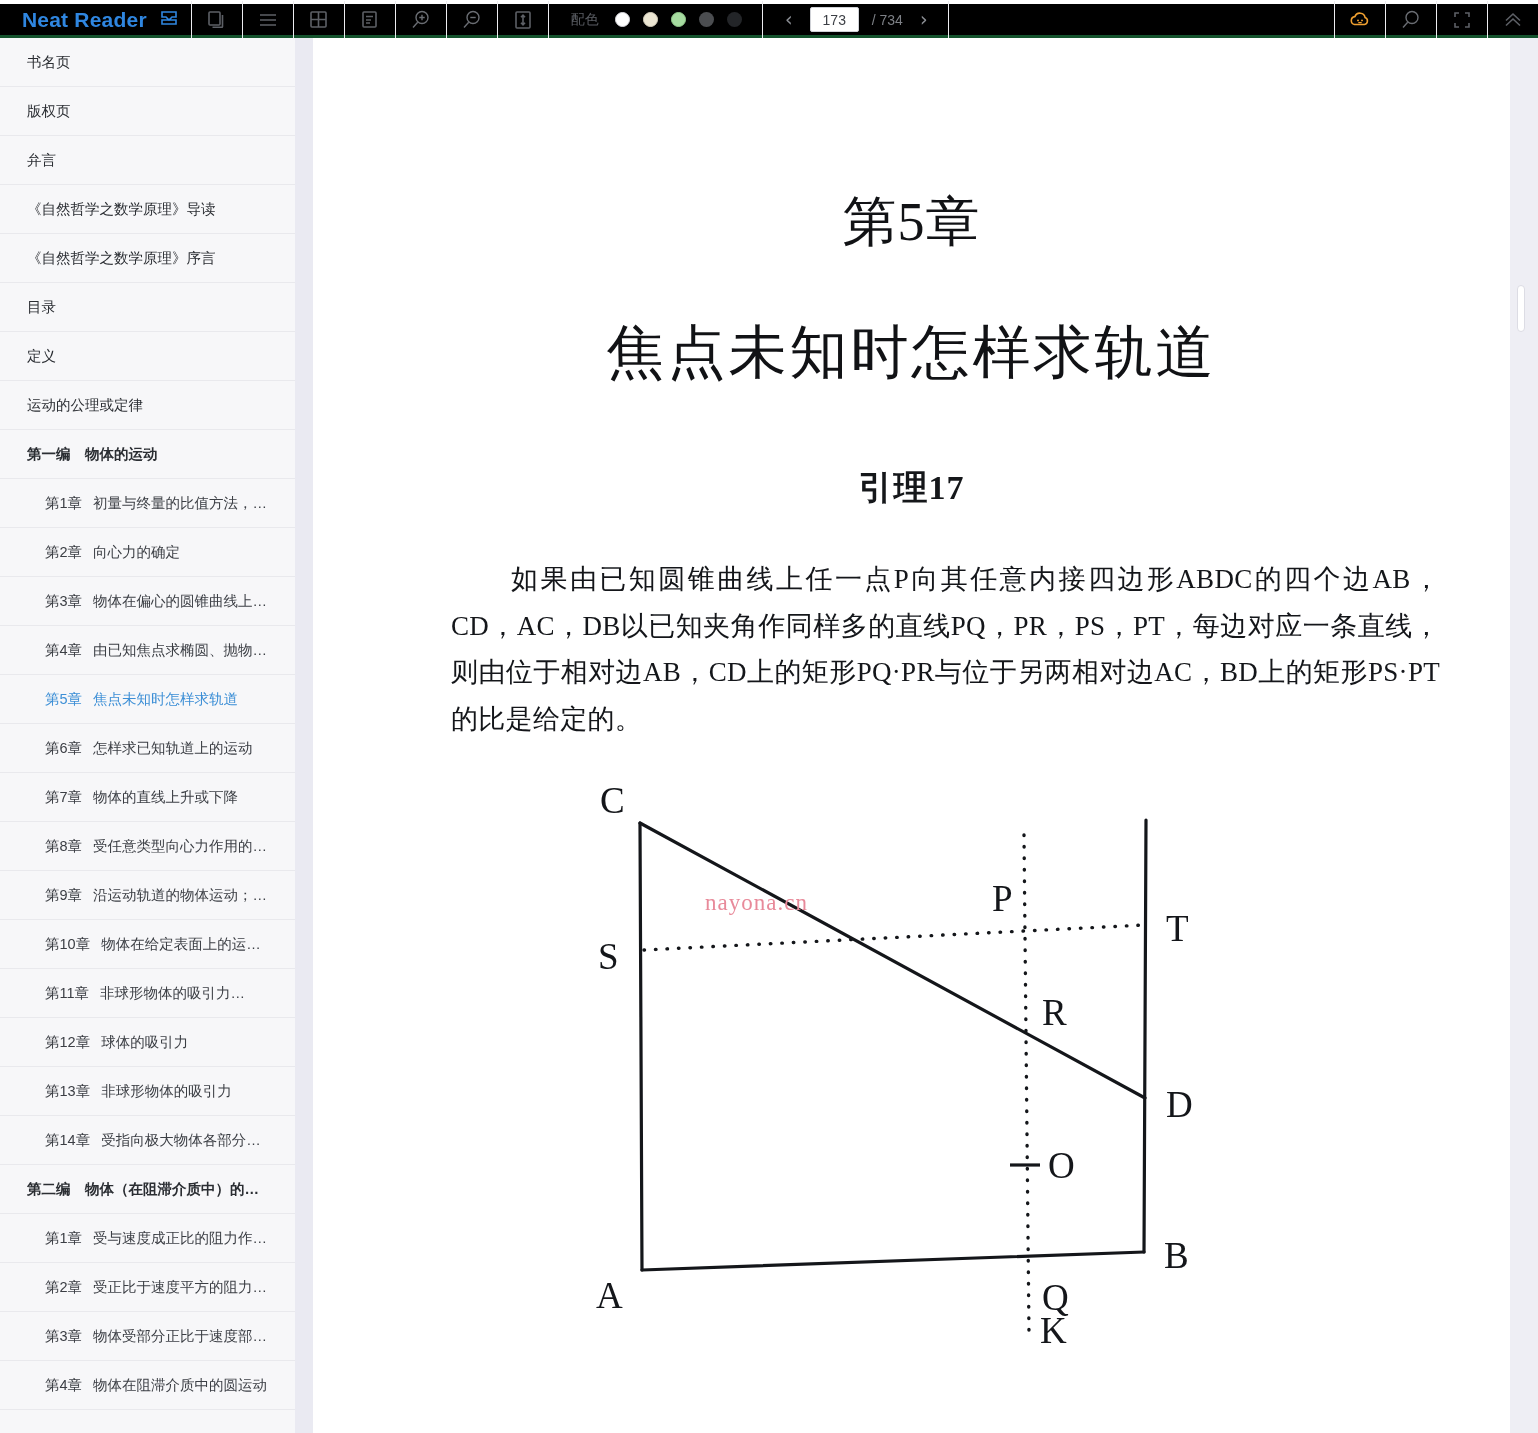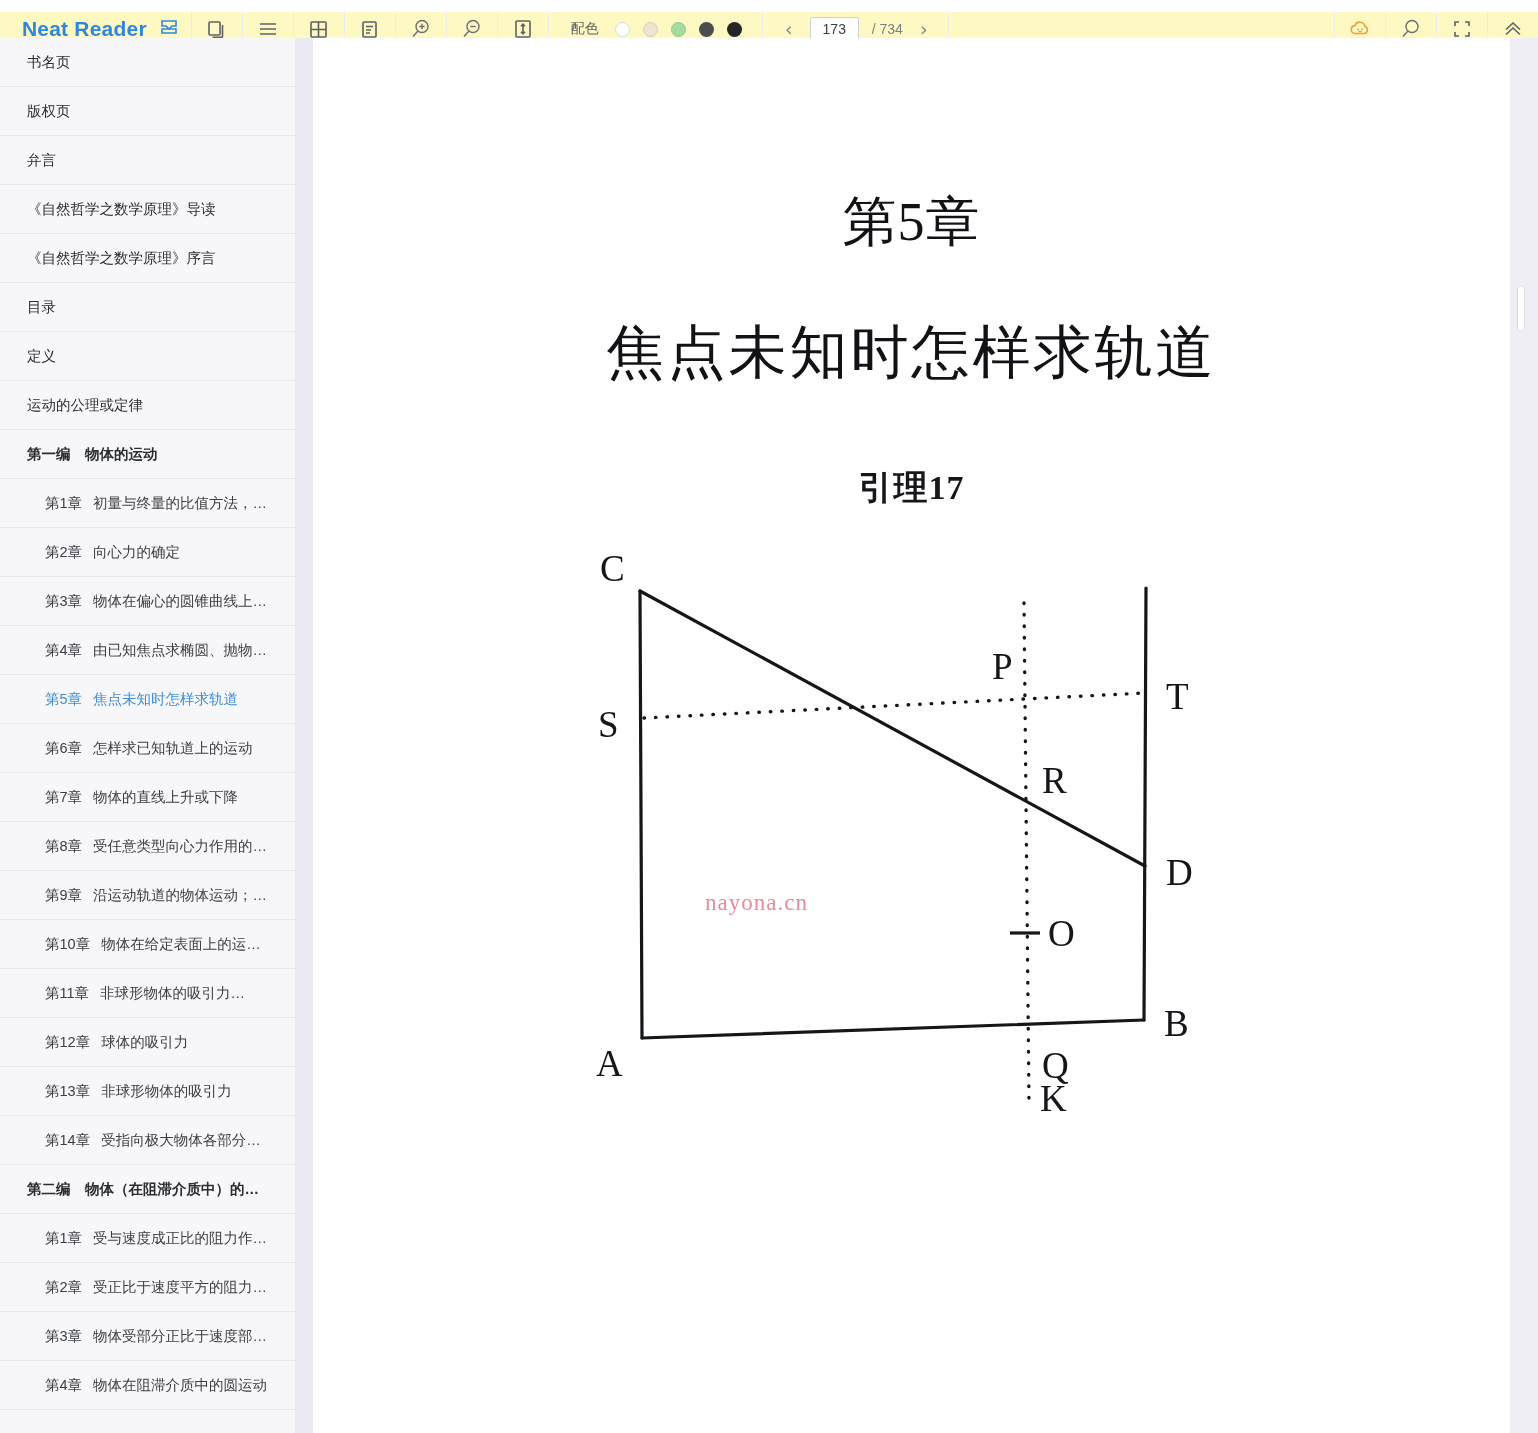--- a/index.html
+++ b/index.html
@@ -7,24 +7,24 @@
     margin: 0; padding: 0;
     width: 1538px; height: 1433px;
     overflow: hidden;
     background: #ffffff;
     font-family: "Liberation Sans", "DejaVu Sans", sans-serif;
   }
 
   
   .toolbar {
     position: absolute;
-    left: 0; top: 12px;
+    left: 0; top: 4px;
     width: 1538px; height: 37px;
-    background: #fef9c3;
-    border-bottom: 3px solid #14532d;
+    background: #000000;
+    border-bottom: 6px solid #14532d;
     display: flex;
     align-items: center;
   }
   .tb-brand {
     display: flex; align-items: center;
     padding: 0 12px 0 22px;
     height: 37px;
     gap: 12px;
   }
   .tb-brand-text {
@@ -508,20 +508,21 @@
 
 <div class="panel-gap"></div>
 
 <div class="content">
   <div class="doc">
 
     <div class="chapter-num">第5章</div>
     <div class="chapter-title">焦点未知时怎样求轨道</div>
     <div class="lemma-title">引理17</div>
 
+    <div class="body-para">如果由已知圆锥曲线上任一点P向其任意内接四边形ABDC的四个边AB，CD，AC，DB以已知夹角作同样多的直线PQ，PR，PS，PT，每边对应一条直线，则由位于相对边AB，CD上的矩形PQ·PR与位于另两相对边AC，BD上的矩形PS·PT的比是给定的。</div>
     <div class="watermark">nayona.cn</div>
 
     <div class="figure">
       <svg width="680" height="580" viewBox="0 0 680 580">
         <g stroke="#14161a" fill="none" stroke-width="3.2" stroke-linecap="round">
 
           <path d="M68 58 L70 505"></path>
 
           <path d="M68 58 L573 333"></path>
 

